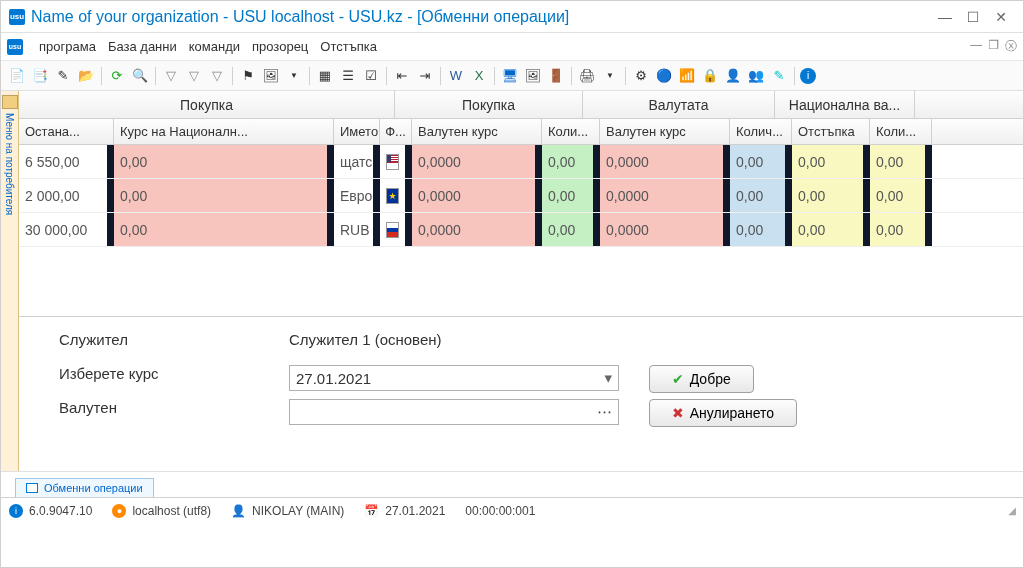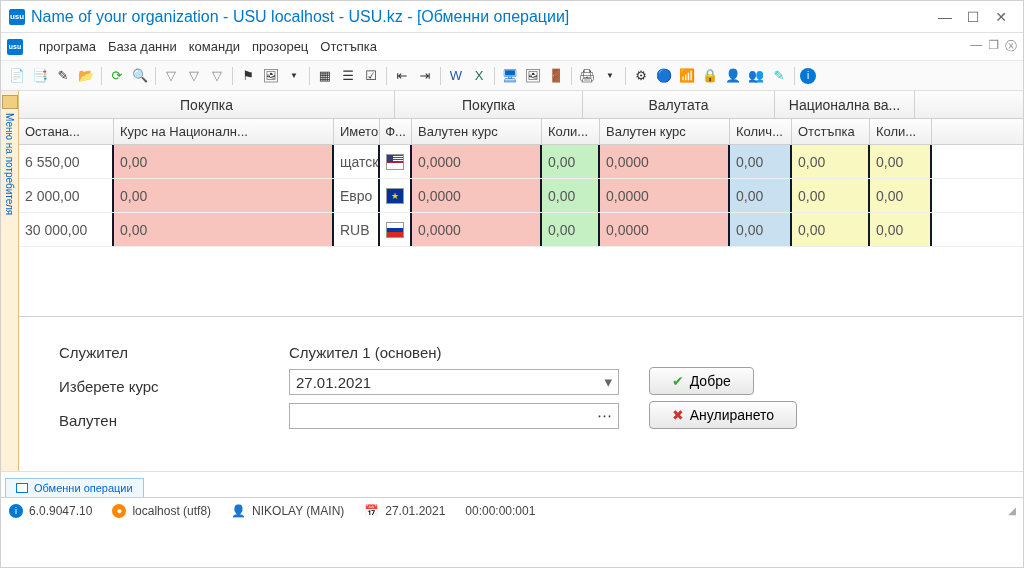--- a/index.html
+++ b/index.html
@@ -18,21 +18,21 @@
 .tsep{width:1px;height:18px;background:#d0d0d0;margin:0 2px}
 .work{display:flex;height:380px}
 .sidebar{width:18px;background:#fff0d8;border-right:1px solid #e0c080;writing-mode:vertical-rl;text-orientation:mixed;font-size:10px;color:#0066cc;padding:4px 2px;cursor:pointer;display:flex;align-items:center}
 .sidebar-icon{width:16px;height:14px;background:#f0d080;border:1px solid #c0a060;writing-mode:horizontal-tb;margin-bottom:4px}
 .grid-wrap{flex:1;overflow:hidden}
 .ghdr-top{display:flex;background:linear-gradient(#fdfdfd,#f0f0f0);border-bottom:1px solid #d0d0d0;height:28px}
 .ghdr-top>div{border-right:1px solid #d0d0d0;display:flex;align-items:center;justify-content:center;font-size:14px;color:#333}
 .ghdr{display:flex;background:linear-gradient(#fdfdfd,#f0f0f0);border-bottom:1px solid #d0d0d0;height:26px}
 .ghdr>div{border-right:1px solid #d0d0d0;display:flex;align-items:center;padding:0 6px;font-size:13px;color:#333;overflow:hidden;white-space:nowrap}
 .grow{display:flex;height:34px;border-bottom:1px solid #eee}
-.grow>div{border-right:2px solid #0f172a;display:flex;align-items:center;padding:12px 6px;font-size:14px;color:#555;overflow:hidden}
+.grow>div{border-right:7px solid #0f172a;display:flex;align-items:center;padding:12px 6px;font-size:14px;color:#555;overflow:hidden}
 .c-ost{width:95px}
 .c-kurs{width:220px}
 .c-ime{width:46px}
 .c-flag{width:32px;justify-content:center;padding:0}
 .c-vkurs{width:130px}
 .c-koli{width:58px}
 .c-vkurs2{width:130px}
 .c-koli2{width:62px}
 .c-ots{width:78px}
 .c-koli3{width:62px}
@@ -40,31 +40,31 @@
 .bg-green{background:#c4f0c4}
 .bg-blue{background:#c8e0f0}
 .bg-yellow{background:#f8f8c0}
 .flag{width:26px;height:16px;border:1px solid #999;display:inline-block}
 .flag-us{background:linear-gradient(to bottom,#b22234 0%,#b22234 7.7%,#fff 7.7%,#fff 15.4%,#b22234 15.4%,#b22234 23%,#fff 23%,#fff 30.8%,#b22234 30.8%,#b22234 38.5%,#fff 38.5%,#fff 46%,#b22234 46%,#b22234 54%,#fff 54%,#fff 100%);position:relative}
 .flag-us::before{content:"";position:absolute;top:0;left:0;width:40%;height:54%;background:#3c3b6e}
 .flag-eu{background:#003399;display:flex;align-items:center;justify-content:center;color:#ffcc00;font-size:9px}
 .flag-ru{background:linear-gradient(to bottom,#fff 0%,#fff 33%,#0039a6 33%,#0039a6 66%,#d52b1e 66%,#d52b1e 100%)}
 .grid-space{height:70px;border-bottom:1px solid #d0d0d0}
 .formarea{padding:14px 40px;font-size:15px}
-.frow{display:flex;align-items:flex-end;height:30px;margin-bottom:4px}
+.frow{display:flex;align-items:flex-start;height:30px;margin-bottom:4px}
 .flabel{width:230px}
 .fval{width:340px}
 .fbtns{margin-left:20px}
 .dinput{width:330px;height:26px;border:1px solid #b0b0b0;padding:0 6px;display:flex;align-items:center;justify-content:space-between;background:#fff}
 .dinput .dd{color:#666;cursor:pointer}
 .dellipsis{width:330px;height:26px;border:1px solid #b0b0b0;display:flex;align-items:center;justify-content:flex-end;padding:0 6px;background:#fff;cursor:pointer}
 .obtn{display:inline-flex;align-items:center;gap:6px;padding:4px 22px;height:28px;border:1px solid #a0a0a0;border-radius:4px;background:linear-gradient(#fdfdfd,#e8e8e8);cursor:pointer;font-size:14px}
 .chk{display:inline-flex;align-items:center;gap:6px;cursor:pointer}
 .chk-box{width:13px;height:13px;border:1px solid #888;background:#fff}
-.tabsbar{display:flex;align-items:flex-end;height:26px;padding:0 4px;border-top:1px solid #e0e0e0}
+.tabsbar{display:flex;align-items:flex-end;height:26px;padding:0 14px;border-top:1px solid #e0e0e0}
 .tab{display:flex;align-items:center;gap:6px;padding:3px 10px;border:1px solid #a0c8e8;border-bottom:none;background:#f0f8ff;color:#0066cc;font-size:11px;cursor:pointer}
 .tab-icon{width:12px;height:10px;border:1px solid #0078d4;background:#fff}
 .status{display:flex;align-items:center;height:26px;padding:0 8px;gap:20px;border-top:1px solid #d0d0d0;font-size:12px;color:#444}
 .status .sb{display:flex;align-items:center;gap:6px}
 .sicon{width:14px;height:14px;display:flex;align-items:center;justify-content:center;border-radius:50%;font-size:9px;color:#fff}
 .grip{margin-left:auto;color:#aaa;font-size:10px;letter-spacing:-1px}
 </style>
 </head>
 <body>
 

